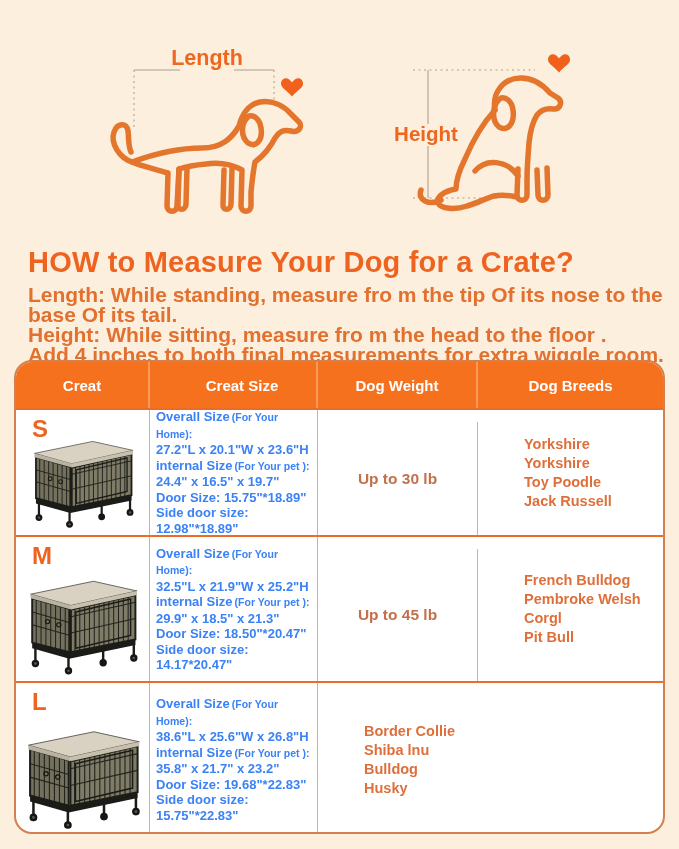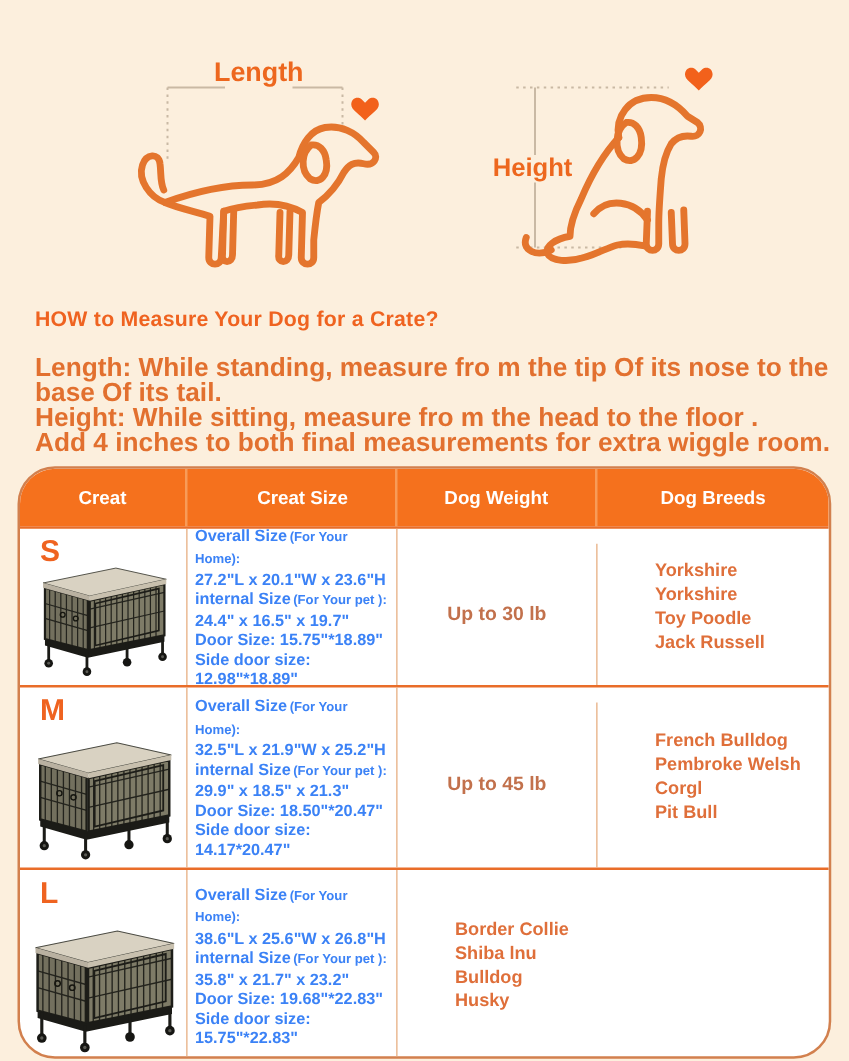--- a/index.html
+++ b/index.html
@@ -10,30 +10,30 @@
     font-family:"Liberation Sans", sans-serif;
   }
   
   .dog-svg { position:absolute; }
   #dog-standing { left:84px; top:36px; }
   #dog-sitting  { left:385px; top:48px; }
   .measure-label { font-family:"Liberation Sans",sans-serif; font-weight:bold; fill:#ed671e; }
   
   .title {
     position:absolute; left:28px; top:246px;
-    font-size:17px; font-weight:bold; color:#ef6320; letter-spacing:0.2px;
+    font-size:29px; font-weight:bold; color:#ef6320; letter-spacing:0.2px;
   }
   .instructions { position:absolute; left:28px; top:285px; }
   .instructions p {
     font-size:21px; line-height:20px; font-weight:600; color:#e2702f;
   }
   
   .crate-table {
-    position:absolute; left:14px; top:373px; width:651px; height:474px;
-    background:#ffffff; border:2px solid #d2804e; border-radius:30px; overflow:hidden;
+    position:absolute; left:14px; top:360px; width:651px; height:474px;
+    background:#ffffff; border:2px solid #d2804e; border-radius:18px; overflow:hidden;
   }
   .thead { display:flex; height:46px; background:#f5711d; }
   .th {
     display:flex; align-items:center; justify-content:center;
     color:#ffffff; font-size:15px; font-weight:bold;
     border-right:2px solid #f89b58;
   }
   .th:last-child { border-right:none; }
   .col1 { flex:0 0 134px; } .col2 { flex:0 0 168px;padding-left:18px; }
   .col3 { flex:0 0 160px; } .col4 { flex:1 1 auto; }

